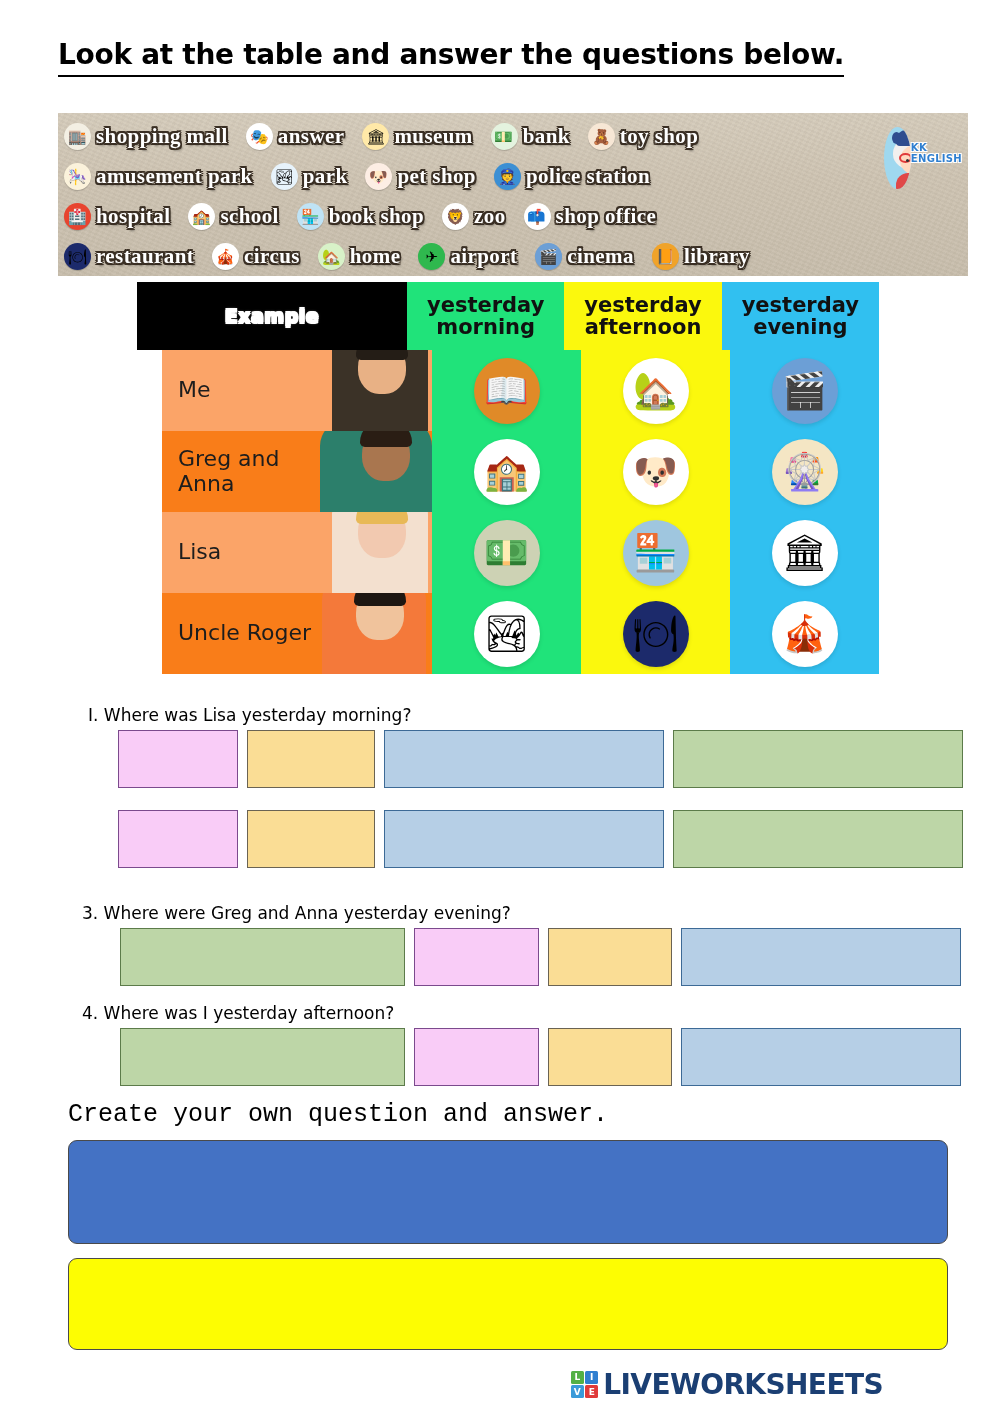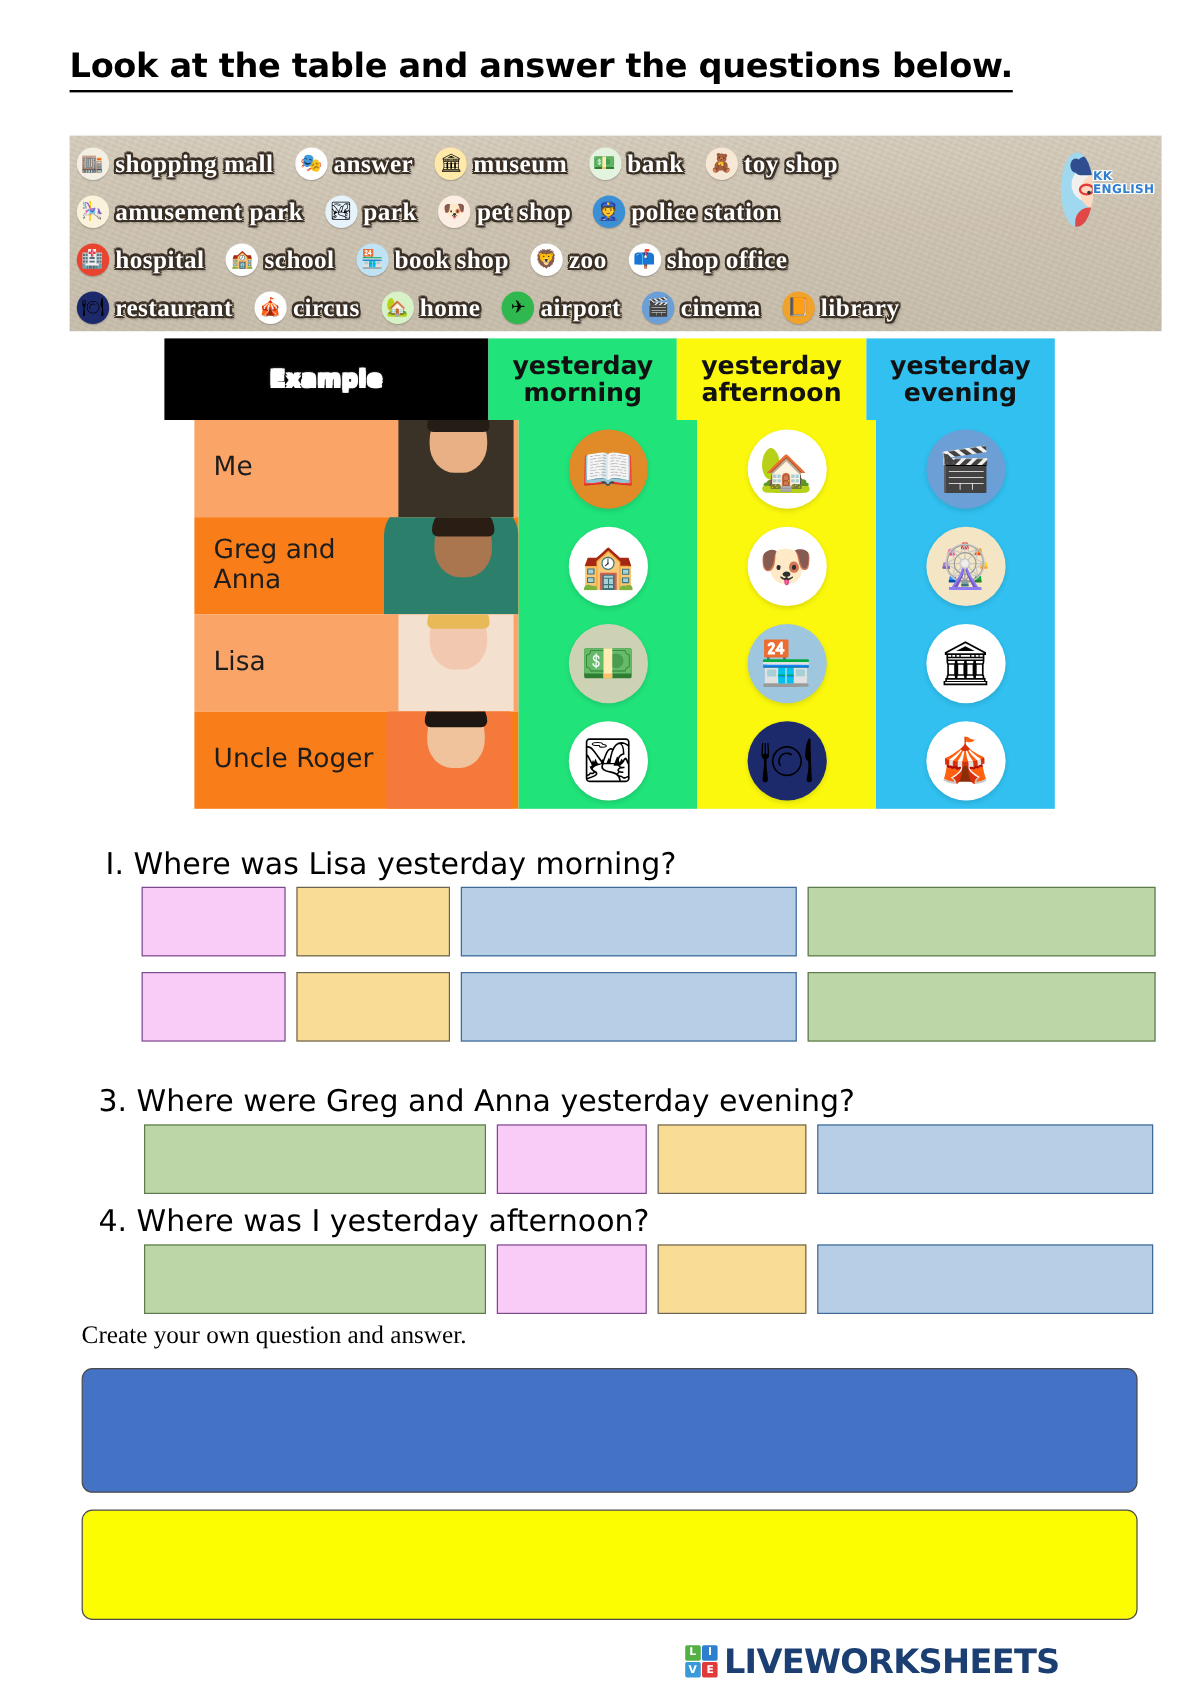--- a/index.html
+++ b/index.html
@@ -140,35 +140,35 @@
     width: 66px; height: 66px; border-radius: 50%;
     display: flex; align-items: center; justify-content: center;
     font-size: 36px; line-height: 1;
     box-shadow: 0 2px 4px rgba(0,0,0,0.12);
   }
 
   
   .q-block { position: absolute; left: 0; width: 1000px; }
   .q-text {
     font-family: "DejaVu Sans", sans-serif;
-    font-size: 25px; color: #000; font-weight: 400;
+    font-size: 17px; color: #000; font-weight: 400;
     white-space: nowrap;
   }
   .answer-row { display: flex; gap: 9px; margin-top: 5px; }
   .abox { height: 58px; border-width: 1.5px; border-style: solid; }
   .abox-pink  { background: #f9ccf7; border-color: #7b4a8d; }
   .abox-tan   { background: #fadd95; border-color: #6a6353; }
   .abox-blue  { background: #b6cfe6; border-color: #3d6a96; }
   .abox-green { background: #bdd6a7; border-color: #5c7b4a; }
 
   
   .create-label {
     position: absolute; left: 68px; top: 1100px;
-    font-family: Liberation Serif, serif;
-    font-size: 21px; color: #000;
+    font-family: Liberation Mono, monospace;
+    font-size: 25px; color: #000;
   }
   .big-box {
     position: absolute; left: 68px; width: 880px;
     border-radius: 9px; border: 1.5px solid #4a4a4a;
   }
   .big-blue { top: 1140px; height: 104px; background: #4472c4; }
   .big-yellow { top: 1258px; height: 92px; background: #fdfd02; }
 
   
   .lw-logo {

